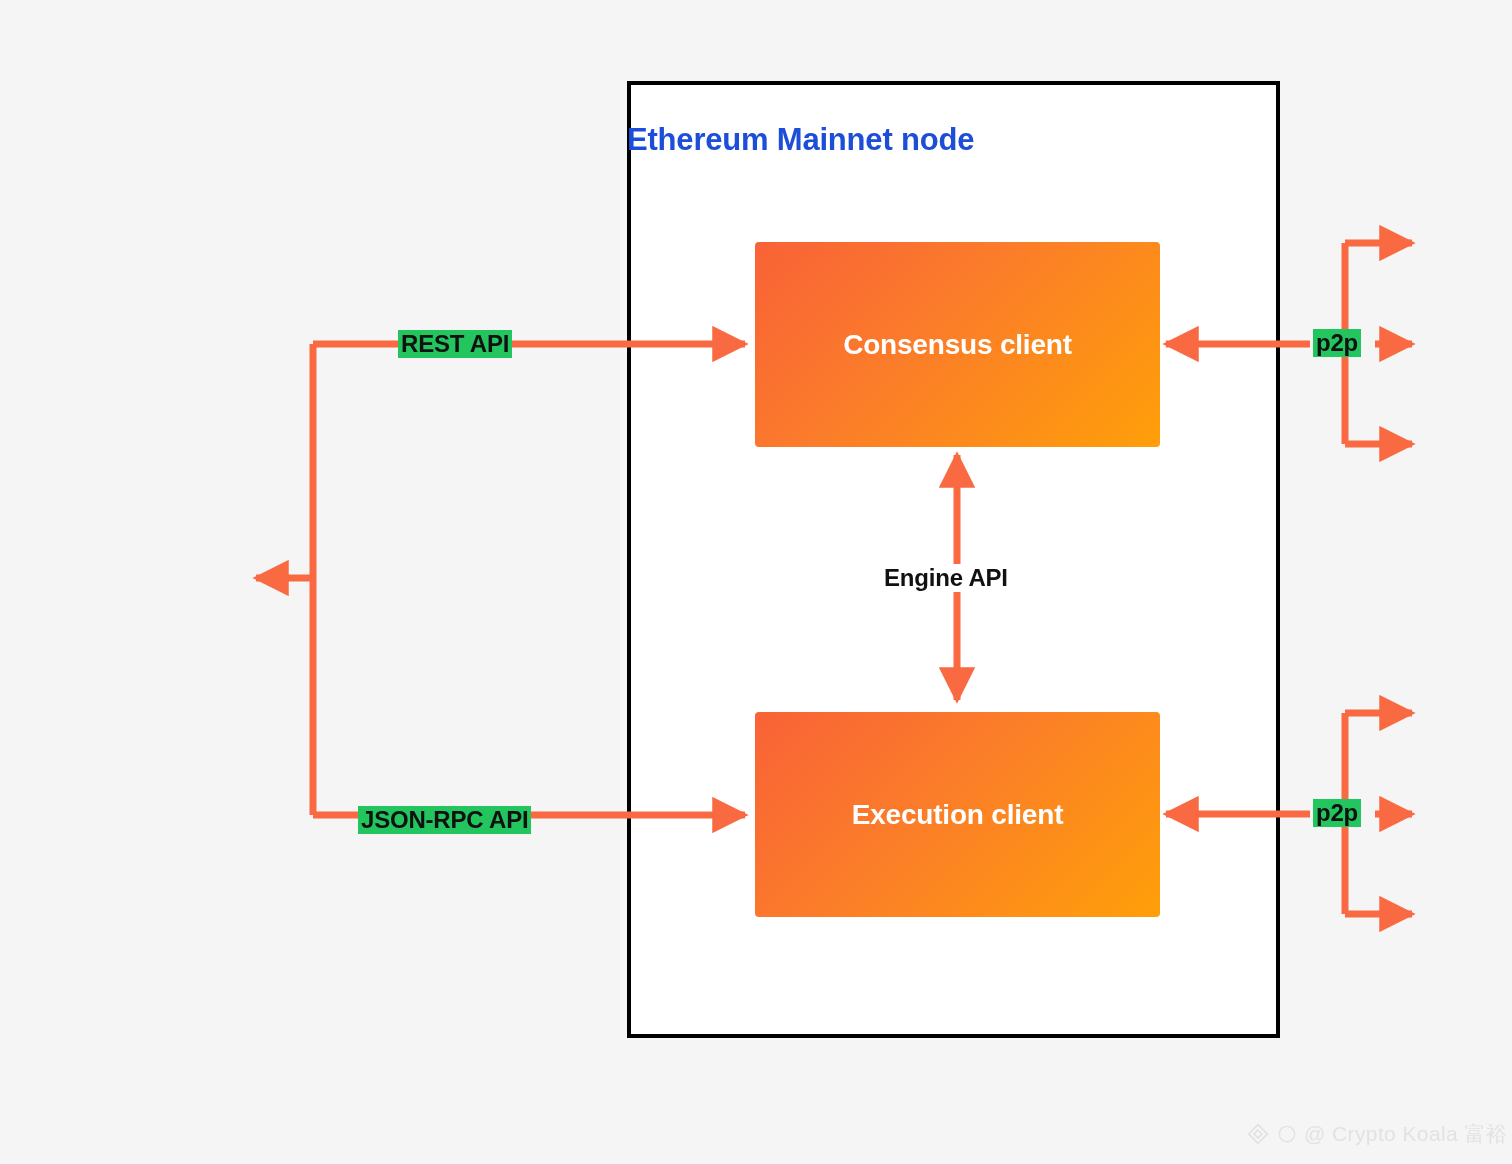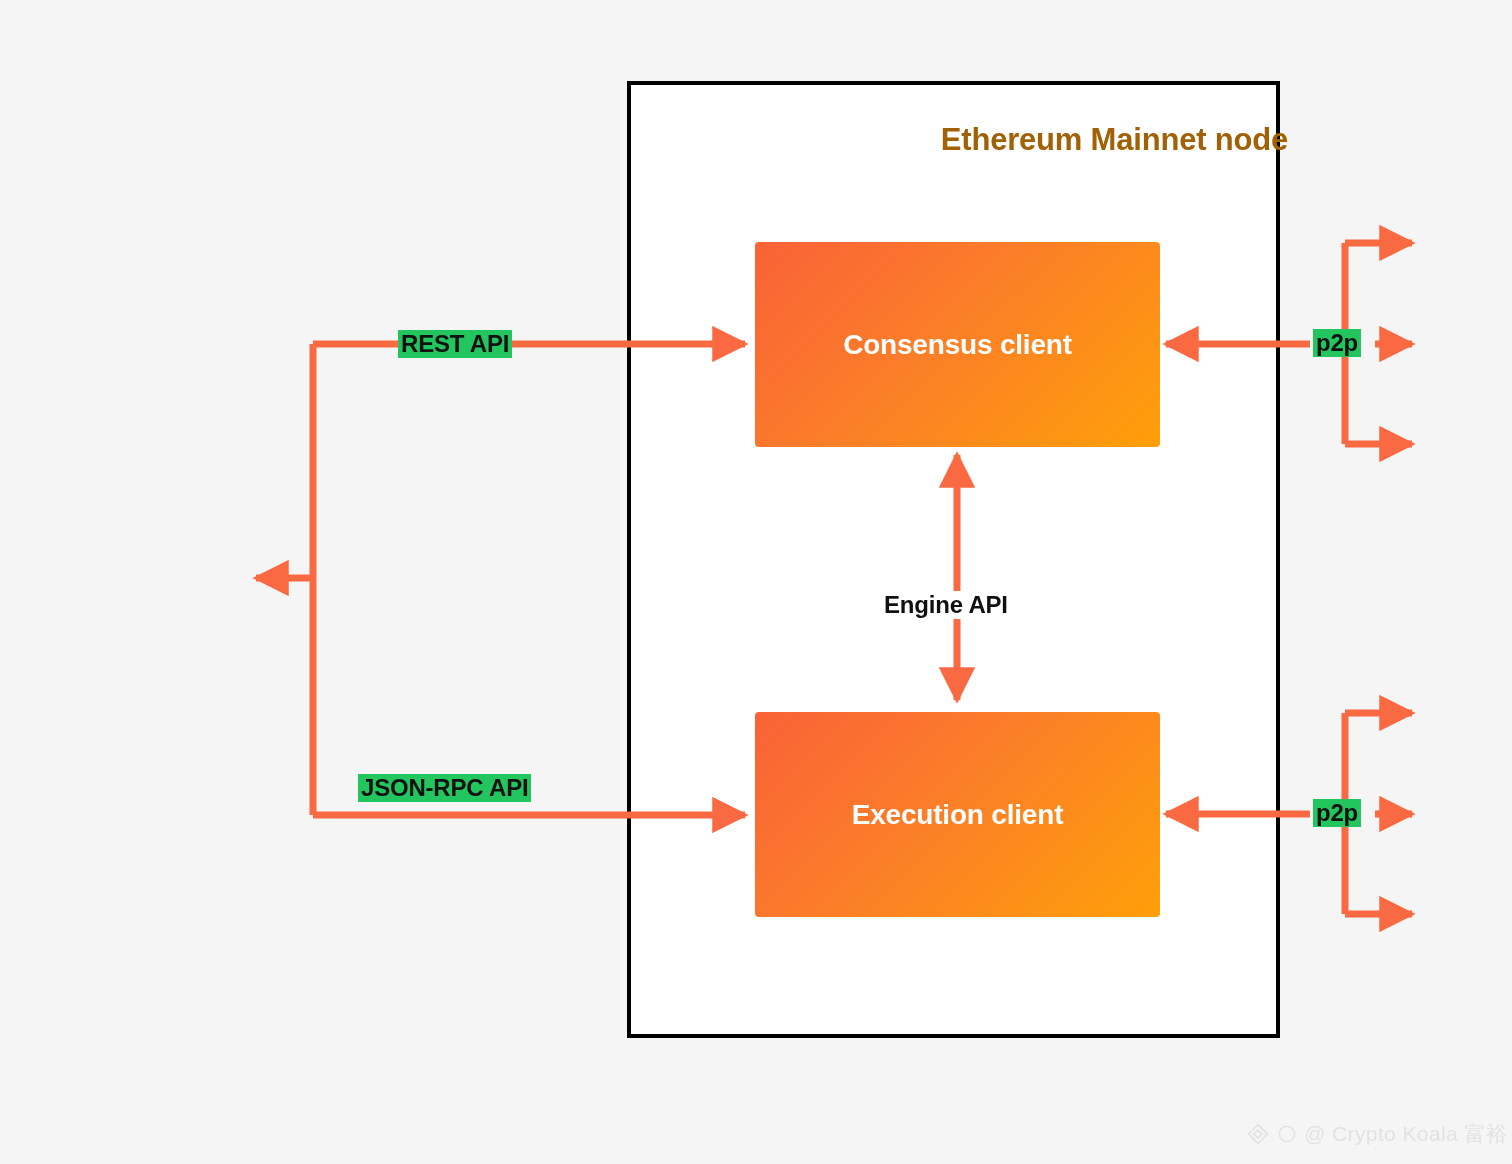--- a/index.html
+++ b/index.html
@@ -36,24 +36,24 @@
     height: 957px;
     background: #ffffff;
     border: 4px solid #000000;
     box-sizing: border-box;
   }
   .node-title {
     position: absolute;
     left: 627px;
     top: 122px;
     width: 661px;
-    text-align: right;
+    text-align: left;
     font-size: 31px;
     font-weight: bold;
-    color: #a16207;
+    color: #1d4ed8;
     letter-spacing: -0.2px;
   }
 
   
   .client-box {
     position: absolute;
     width: 405px;
     height: 205px;
     border-radius: 4px;
     background: linear-gradient(135deg, #F96237 0%, #FB7C2A 42%, #FF9F09 100%);
@@ -98,26 +98,25 @@
     color: #111111;
     white-space: nowrap;
     letter-spacing: -0.2px;
     background: transparent;
   }
   .edge-label.boxed {
     background: #22c55e;
     padding: 0 3px;
   }
   #label-rest-api { left: 398px; top: 330px; }
-  #label-jsonrpc-api { left: 358px; top: 774px; }
+  #label-jsonrpc-api { left: 358px; top: 806px; }
   #label-engine-api {
     left: 878px; top: 564px;
     background: #ffffff;
     padding: 0 6px;
-    margin-top: 27px;
   }
   #label-p2p-top { left: 1313px; top: 329px; }
   #label-p2p-bottom { left: 1313px; top: 799px; }
 
   
   #watermark {
     position: absolute;
     left: 1246px;
     top: 1120px;
     display: flex;

